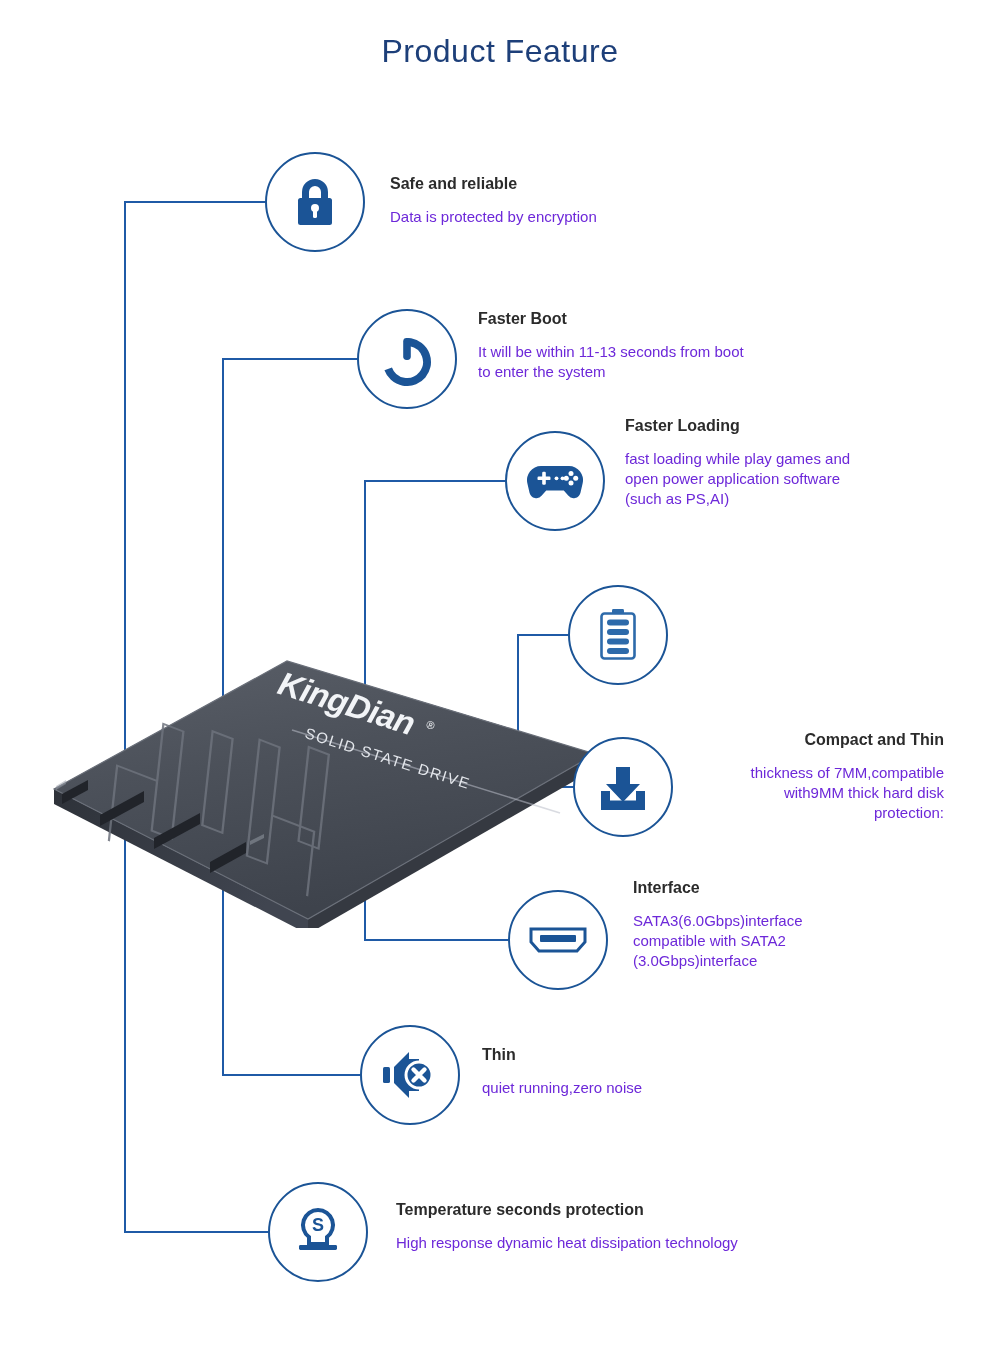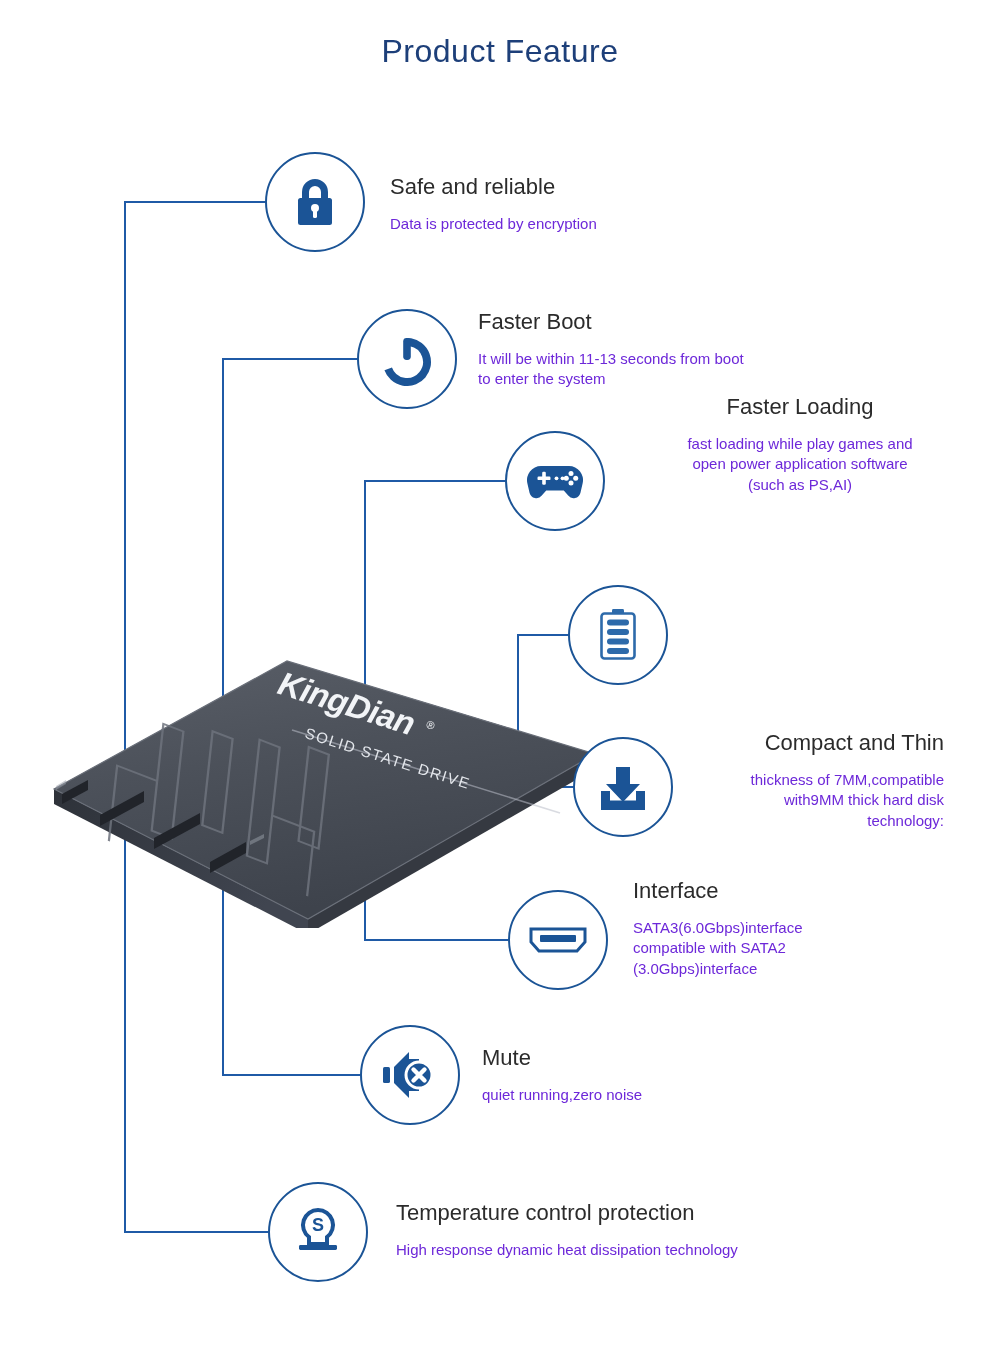--- a/index.html
+++ b/index.html
@@ -33,22 +33,22 @@
     border-radius:50%;
     background:#ffffff;
     box-sizing:border-box;
     display:flex;align-items:center;justify-content:center;
   }
   .icon-circle svg{display:block;}
 
   
   .feat-text{position:absolute;}
   .feat-title{
-    font-size:22px;
-    font-weight:normal;
+    font-size:16px;
+    font-weight:bold;
     color:#2b2b2b;
     line-height:1.22;
     white-space:nowrap;
   }
   .feat-title.wrap{white-space:normal;}
   .feat-desc{
     font-size:15px;
     color:#6d28d9;
     line-height:1.36;
     margin-top:13px;
@@ -175,21 +175,21 @@
       <rect x="12.5" y="17.5" width="13" height="3.6" rx="1.2" fill="#ffffff"></rect>
       <rect x="17.2" y="12.8" width="3.6" height="13" rx="1.2" fill="#ffffff"></rect>
       <circle cx="31.5" cy="19.3" r="1.9" fill="#ffffff"></circle>
       <circle cx="37.5" cy="19.3" r="1.9" fill="#ffffff"></circle>
       <circle cx="46" cy="14.6" r="2.5" fill="#ffffff"></circle>
       <circle cx="46" cy="24" r="2.5" fill="#ffffff"></circle>
       <circle cx="41.3" cy="19.3" r="2.5" fill="#ffffff"></circle>
       <circle cx="50.7" cy="19.3" r="2.5" fill="#ffffff"></circle>
     </svg>
   </div>
-  <div class="feat-text" style="left:625px;top:394px;width:350px;text-align:center;">
+  <div class="feat-text" style="left:625px;top:416px;width:350px;">
     <div class="feat-title">Faster Loading</div>
     <div class="feat-desc">
       <div>fast loading while play games and</div>
       <div>open power application software</div>
       <div>(such as PS,AI)</div>
     </div>
   </div>
 
   <div class="icon-circle" style="left:568px;top:585px;width:100px;height:100px;">
     <svg width="46" height="56" viewBox="0 0 46 56">
@@ -206,21 +206,21 @@
     <svg width="54" height="50" viewBox="0 0 54 50">
       <path d="M20,5 h14 v17 h10 l-17,18 l-17,-18 h10 Z" fill="#1b5496"></path>
       <path d="M5,29 h9 v9.5 h26 v-9.5 h9 v19 h-44 Z" fill="#1b5496"></path>
     </svg>
   </div>
   <div class="feat-text align-right" style="left:594px;top:730px;width:350px;">
     <div class="feat-title">Compact and Thin</div>
     <div class="feat-desc">
       <div>thickness of 7MM,compatible</div>
       <div>with9MM thick hard disk</div>
-      <div>technology:</div>
+      <div>protection:</div>
     </div>
   </div>
 
   <div class="icon-circle" style="left:508px;top:890px;width:100px;height:100px;">
     <svg width="60" height="30" viewBox="0 0 60 30">
       <path d="M3,4 h54 v13 l-8,9 h-38 l-8,-9 Z" fill="#ffffff" stroke="#1b5496" stroke-width="3"></path>
       <rect x="12" y="10" width="36" height="7" rx="1" fill="#1b5496"></rect>
     </svg>
   </div>
   <div class="feat-text" style="left:633px;top:878px;width:320px;">
@@ -235,33 +235,33 @@
   <div class="icon-circle" style="left:360px;top:1025px;width:100px;height:100px;">
     <svg width="58" height="52" viewBox="0 0 58 52">
       <rect x="2" y="18" width="7" height="16" rx="1.6" fill="#1b5496"></rect>
       <path d="M13,18 L28,3 L28,49 L13,34 Z" fill="#1b5496"></path>
       <rect x="26" y="10" width="12" height="32" fill="#1b5496"></rect>
       <circle cx="38" cy="26" r="13" fill="#1b5496" stroke="#ffffff" stroke-width="3"></circle>
       <path d="M32.5,20.5 L43.5,31.5 M43.5,20.5 L32.5,31.5" stroke="#ffffff" stroke-width="4.4" stroke-linecap="round"></path>
     </svg>
   </div>
   <div class="feat-text" style="left:482px;top:1045px;width:300px;">
-    <div class="feat-title">Mute</div>
+    <div class="feat-title">Thin</div>
     <div class="feat-desc">
       <div>quiet running,zero noise</div>
     </div>
   </div>
 
   <div class="icon-circle" style="left:268px;top:1182px;width:100px;height:100px;">
     <svg width="54" height="54" viewBox="0 0 54 54">
       <path d="M27,5 a15,15 0 0 1 9,27 l0,7 h-18 l0,-7 a15,15 0 0 1 9,-27 Z" fill="none" stroke="#1b5496" stroke-width="4"></path>
       <text x="27" y="26" text-anchor="middle" fill="#1b5496" font-family="'Liberation Sans', sans-serif" font-size="18" font-weight="bold">S</text>
       <rect x="8" y="40" width="38" height="5" rx="1.4" fill="#1b5496"></rect>
     </svg>
   </div>
   <div class="feat-text" style="left:396px;top:1200px;width:520px;">
-    <div class="feat-title">Temperature control protection</div>
+    <div class="feat-title">Temperature seconds protection</div>
     <div class="feat-desc">
       <div>High response dynamic heat dissipation technology</div>
     </div>
   </div>
 
 </div>
 
 </body></html>

